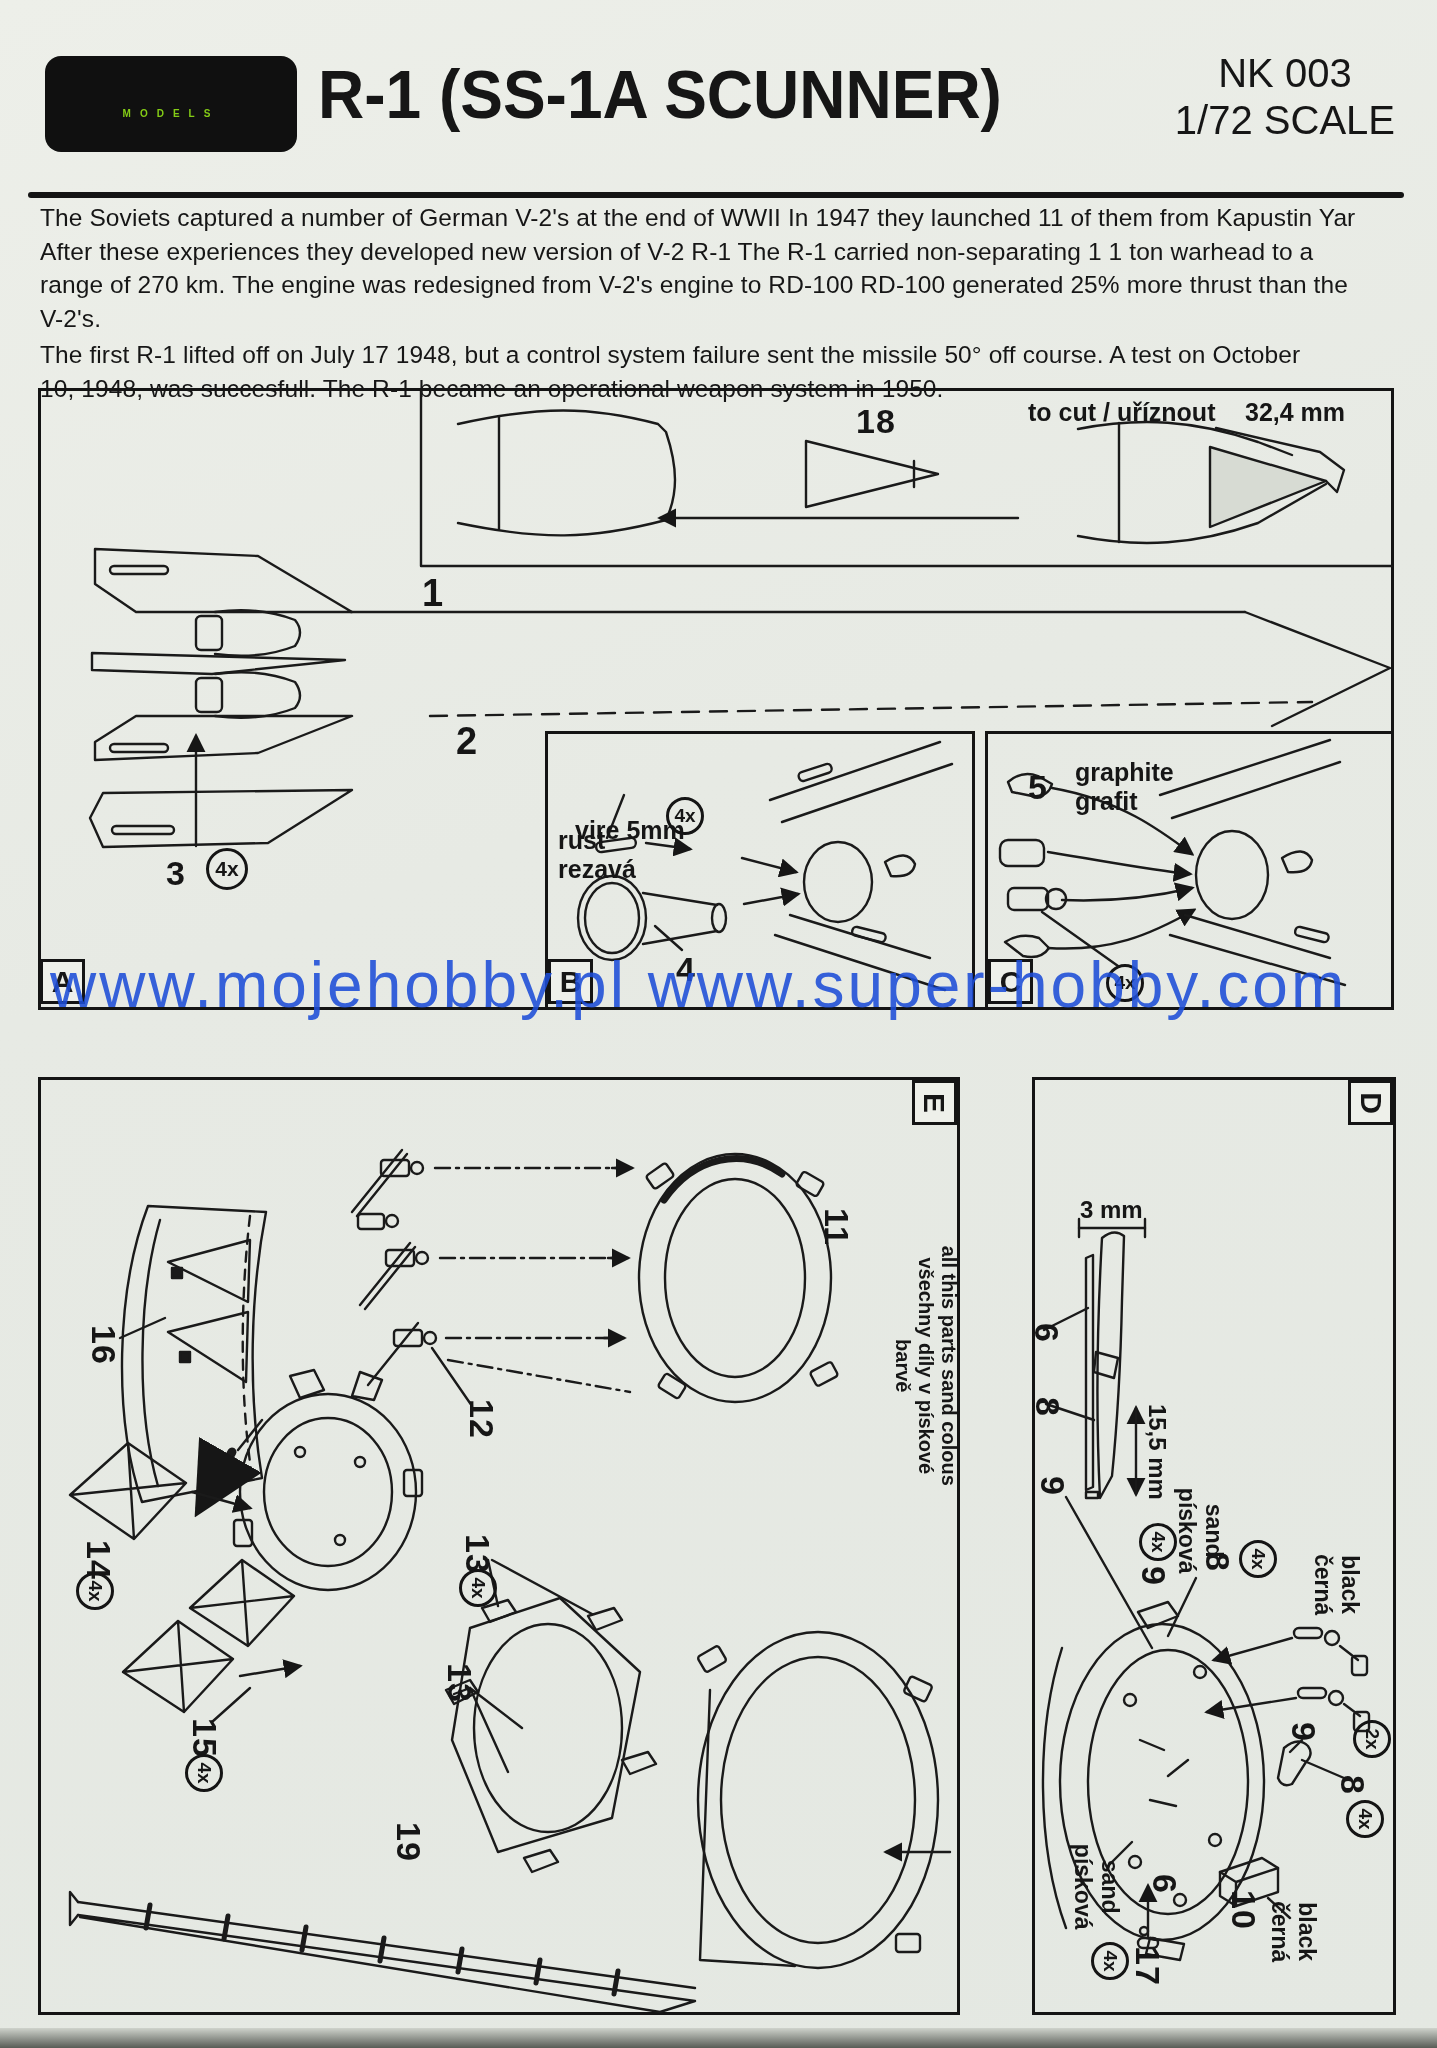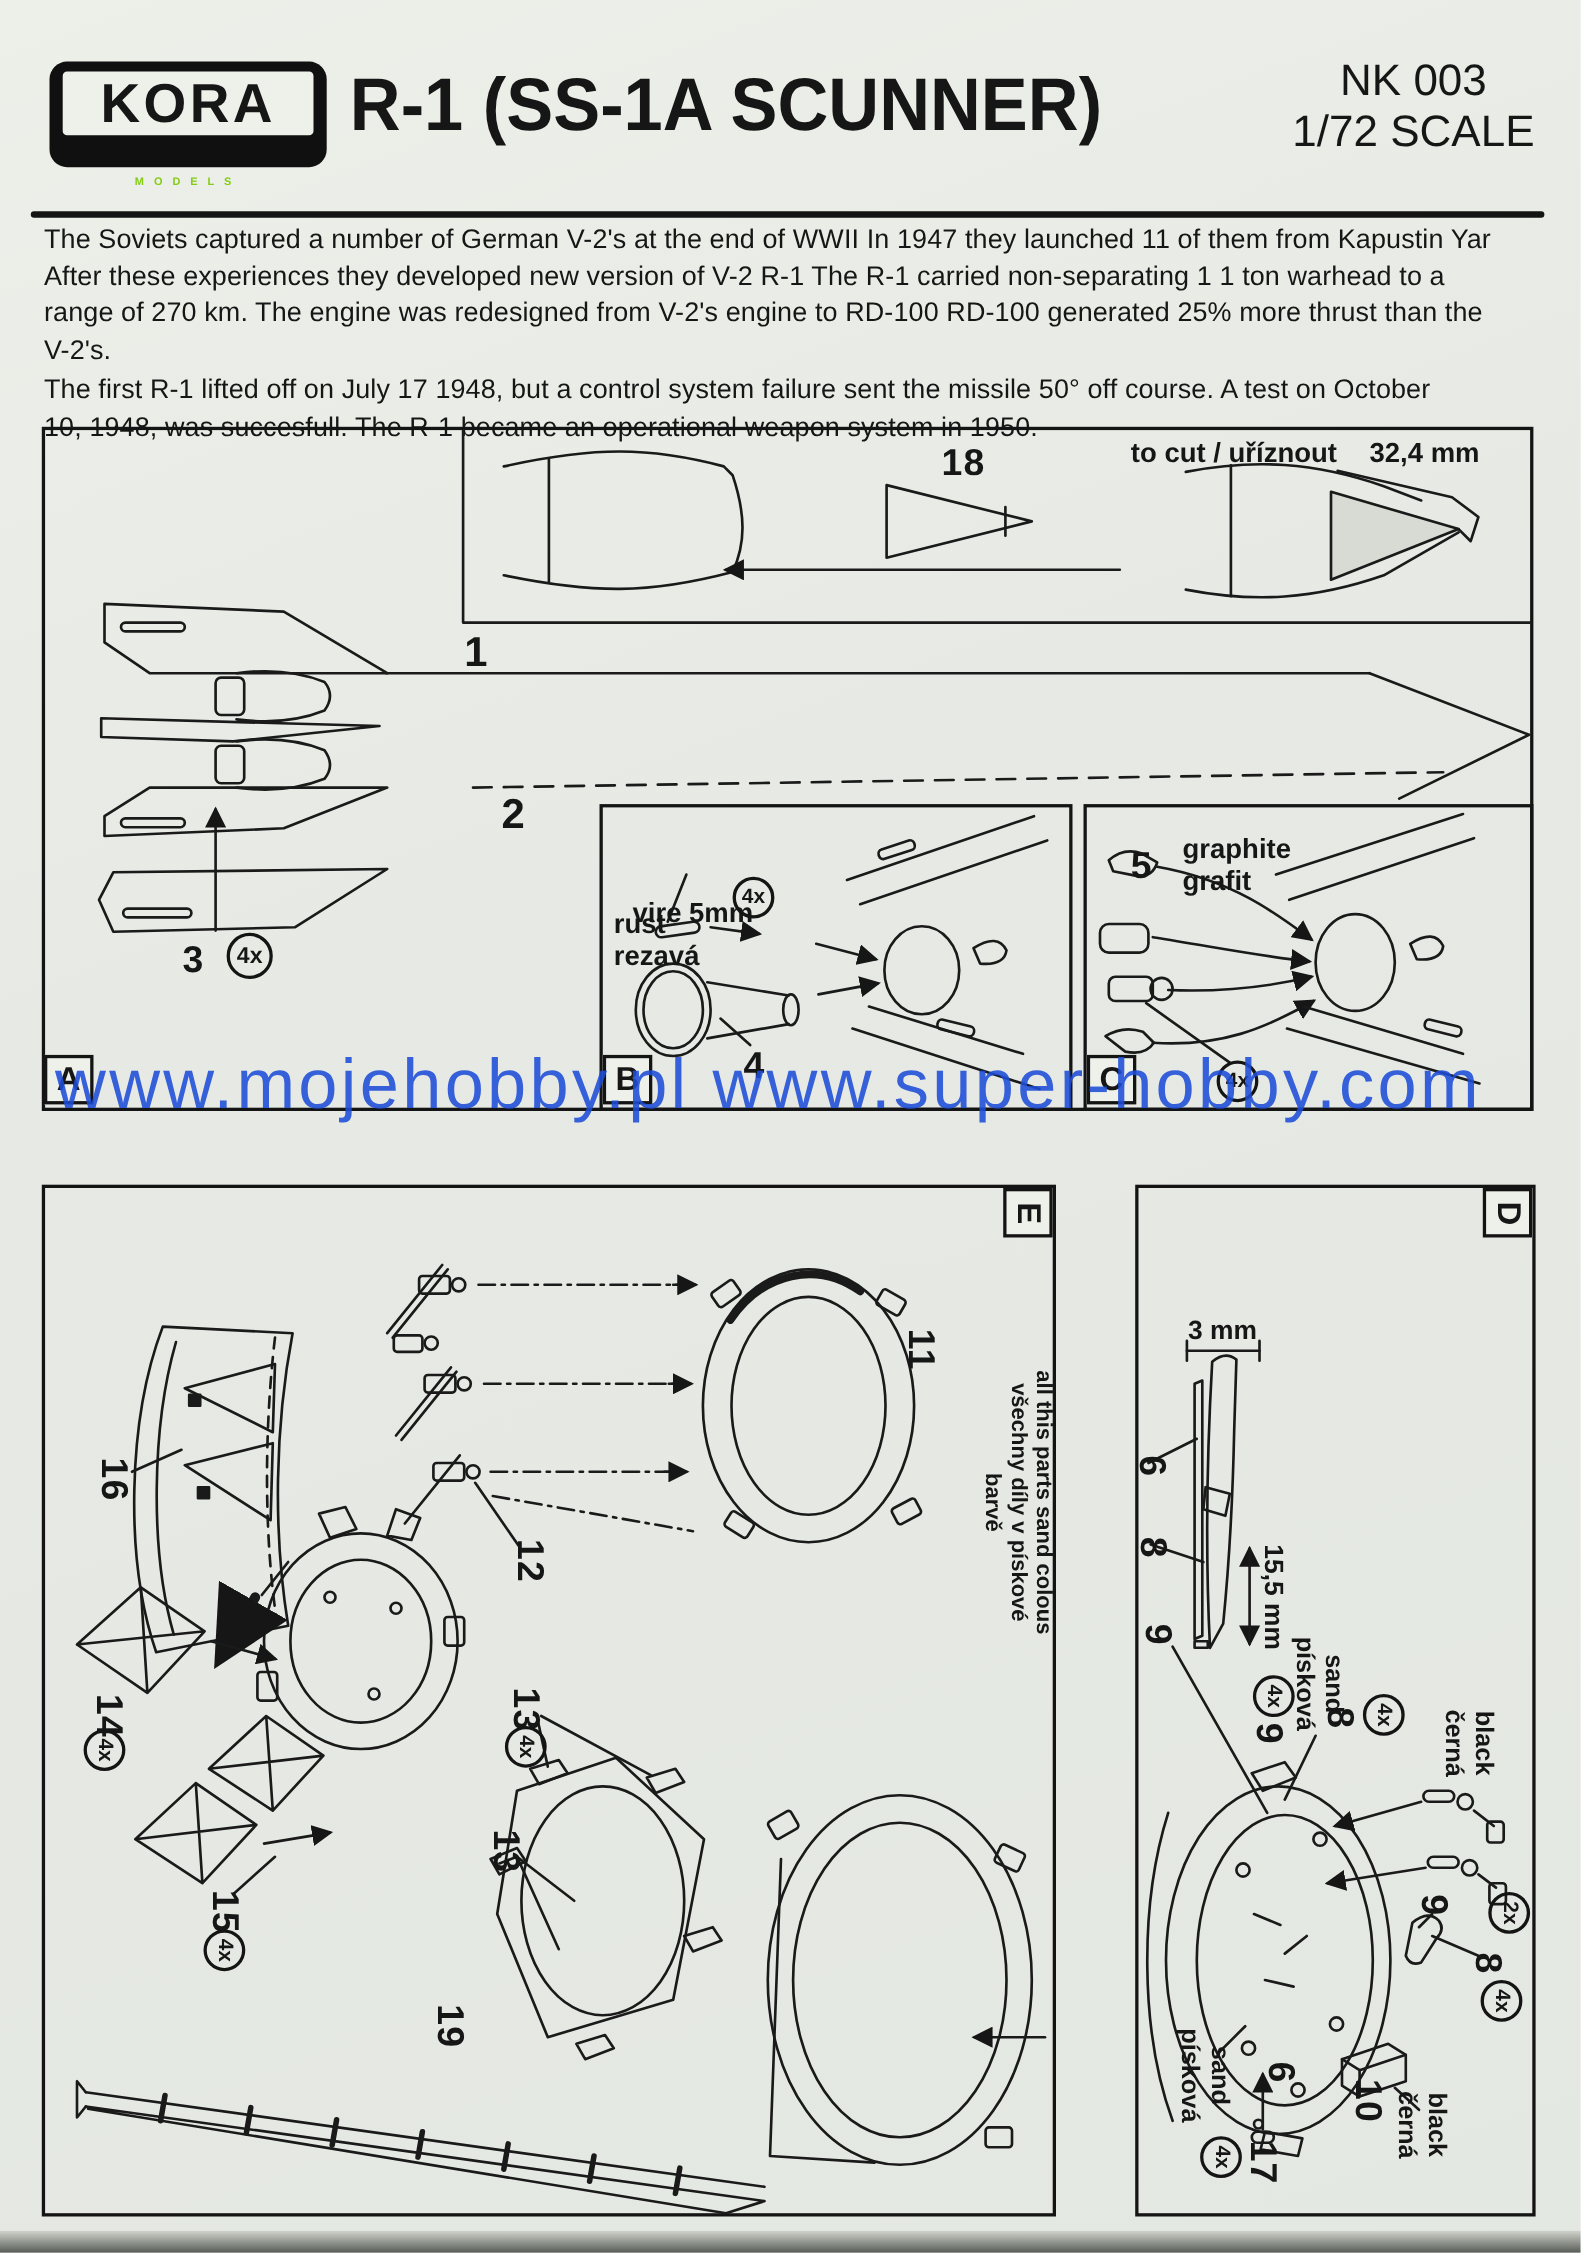--- a/index.html
+++ b/index.html
@@ -45,21 +45,20 @@
                font-size:64px; letter-spacing:3px; white-space:nowrap;
                opacity:0.88; z-index:9; }
   #shadow-bottom { position:absolute; left:0; top:2028px; width:1437px; height:20px;
                    background:linear-gradient(#cfd3cc,#585c56); }
   svg.art { position:absolute; left:0; top:0; z-index:3; }
 </style>
 </head>
 <body>
 
 <div id="logo">
-  <div id="logo-main">KORA</div>
   <div id="logo-sub">MODELS</div>
 </div>
 <div id="hdr-title">R-1 (SS-1A SCUNNER)</div>
 <div id="hdr-right">
   <div>NK 003</div>
   <div>1/72 SCALE</div>
 </div>
 <div id="rule"></div>
 
 <div class="para" style="top:201px; width:1370px;">The Soviets captured a number of German V-2's at the end of WWII  In 1947 they launched 11 of them from Kapustin Yar

